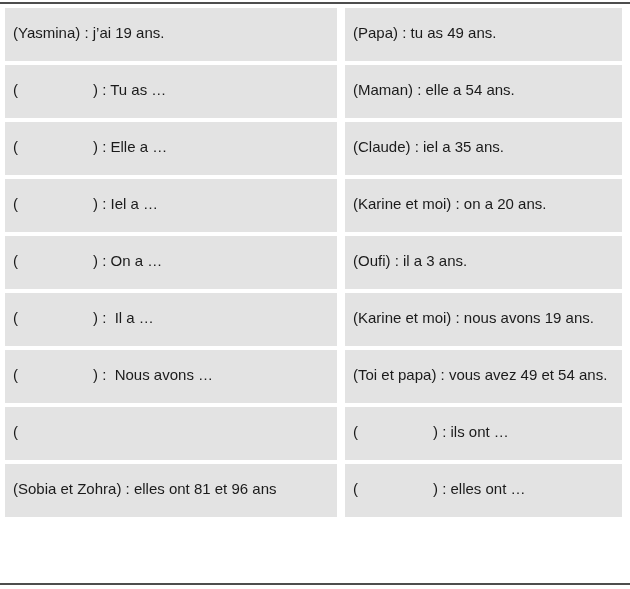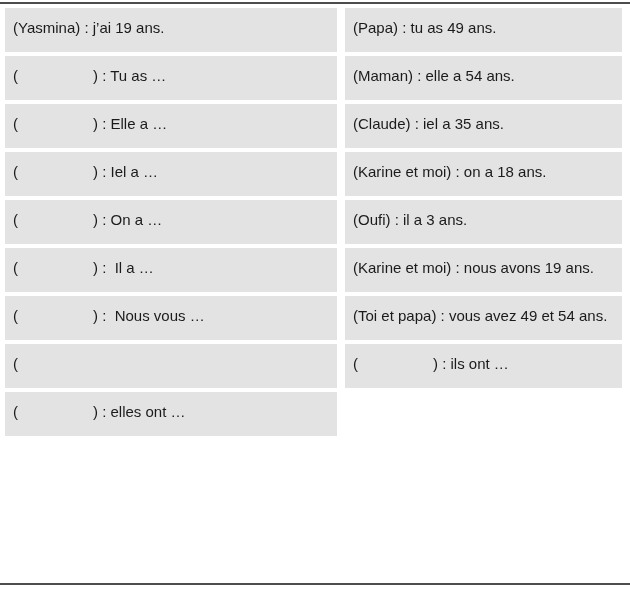--- a/index.html
+++ b/index.html
@@ -23,21 +23,21 @@
   .grid {
     position: absolute;
     left: 5px;
     top: 8px;
     display: grid;
     grid-template-columns: 332px 277px;
     column-gap: 8px;
     row-gap: 4px;
   }
   .cell {
-    height: 44px;
+    height: 53px;
     background: #e3e3e3;
     display: flex;
     align-items: center;
     box-sizing: border-box;
     padding: 0 6px 5px 8px;
     font-size: 15px;
     line-height: 19px;
     color: #1b1b1b;
   }
   .cell span { white-space: pre; }
@@ -80,21 +80,21 @@
     <div class="cell">
       <span>(Claude) : iel a 35 ans.</span>
     </div>
     <div class="cell">
       <span>(</span>
       <span class="gap-spacer"></span>
       <span>) : Iel a …</span>
     </div>
 
     <div class="cell">
-      <span>(Karine et moi) : on a 18 ans.</span>
+      <span>(Karine et moi) : on a 20 ans.</span>
     </div>
     <div class="cell">
       <span>(</span>
       <span class="gap-spacer"></span>
       <span>) : On a …</span>
     </div>
 
     <div class="cell">
       <span>(Oufi) : il a 3 ans.</span>
     </div>
@@ -103,38 +103,41 @@
       <span class="gap-spacer"></span>
       <span>) :  Il a …</span>
     </div>
 
     <div class="cell">
       <span>(Karine et moi) : nous avons 19 ans.</span>
     </div>
     <div class="cell">
       <span>(</span>
       <span class="gap-spacer"></span>
-      <span>) :  Nous vous …</span>
+      <span>) :  Nous avons …</span>
     </div>
 
     <div class="cell">
       <span>(Toi et papa) : vous avez 49 et 54 ans.</span>
     </div>
     <div class="cell">
       <span>(</span>
       <span class="gap-spacer"></span>
     </div>
 
     <div class="cell">
       <span>(</span>
       <span class="gap-spacer"></span>
       <span>) : ils ont …</span>
     </div>
 
     <div class="cell">
+      <span>(Sobia et Zohra) : elles ont 81 et 96 ans</span>
+    </div>
+    <div class="cell">
       <span>(</span>
       <span class="gap-spacer"></span>
       <span>) : elles ont …</span>
     </div>
 
   </div>
 
   <div class="rule rule-bottom"></div>
 </div>
 

